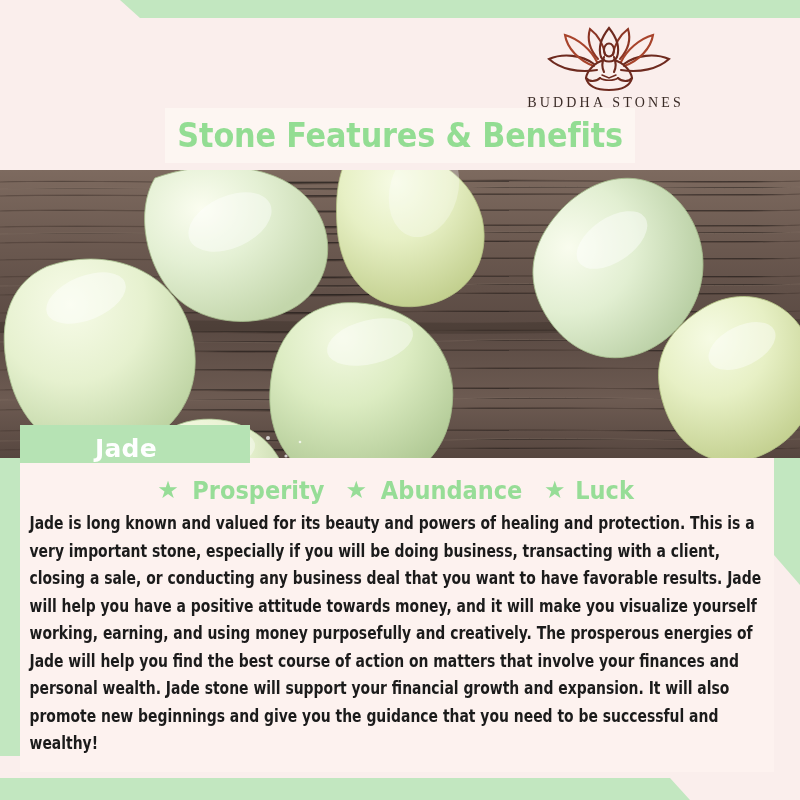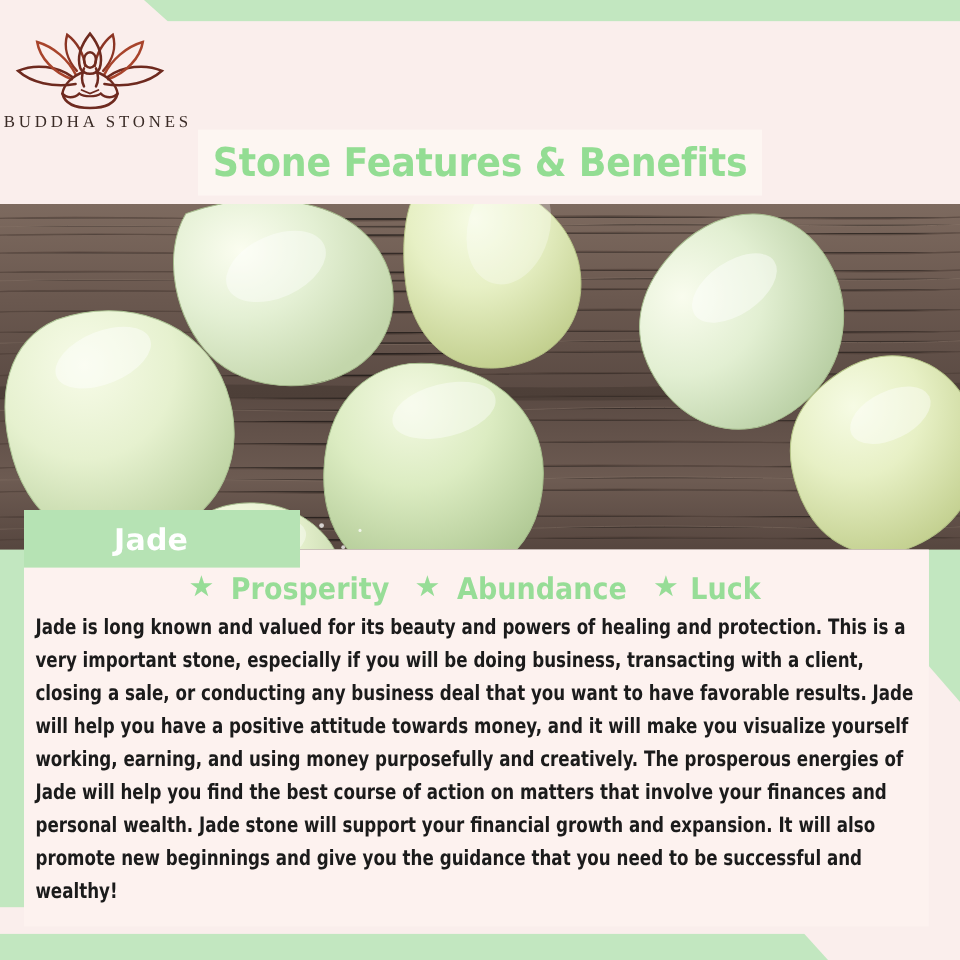--- a/index.html
+++ b/index.html
@@ -52,21 +52,21 @@
     z-index: 1;
   }
 
   
   .logo-zone {
     position: absolute;
     top: 18px; left: 0;
     width: 684px; height: 100px;
     display: flex;
     flex-direction: column;
-    align-items: flex-start;
+    align-items: flex-end;
     justify-content: center;
     z-index: 3;
   }
   .logo-mark { width: 150px; height: 66px; display: block; }
   .logo-word {
     margin-top: 3px;
     font-family: "Liberation Serif", serif;
     font-size: 14px;
     letter-spacing: 3.2px;
     color: #3a2b26;
@@ -102,24 +102,24 @@
     overflow: hidden;
     z-index: 2;
     background: #6d5d55;
   }
   .photo svg { display: block; width: 800px; height: 288px; }
 
   
   .stone-tab {
     position: absolute;
     top: 425px; left: 20px;
-    width: 230px; height: 48px;
+    width: 230px; height: 38px;
     background: #b6e3b4;
     display: flex;
-    align-items: center;
+    align-items: flex-end;
     z-index: 5;
   }
   .stone-tab-label {
     margin-left: 75px;
     color: #ffffff;
     font-family: "DejaVu Sans", sans-serif;
     font-weight: bold;
     font-size: 25px;
     letter-spacing: 0.2px;
   }

